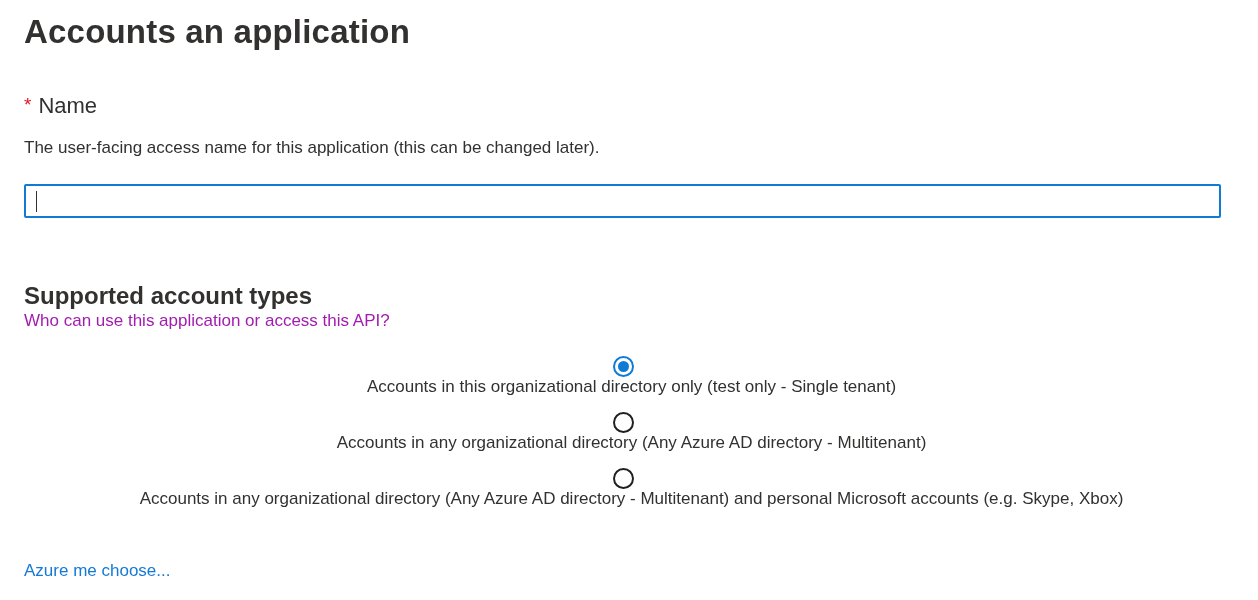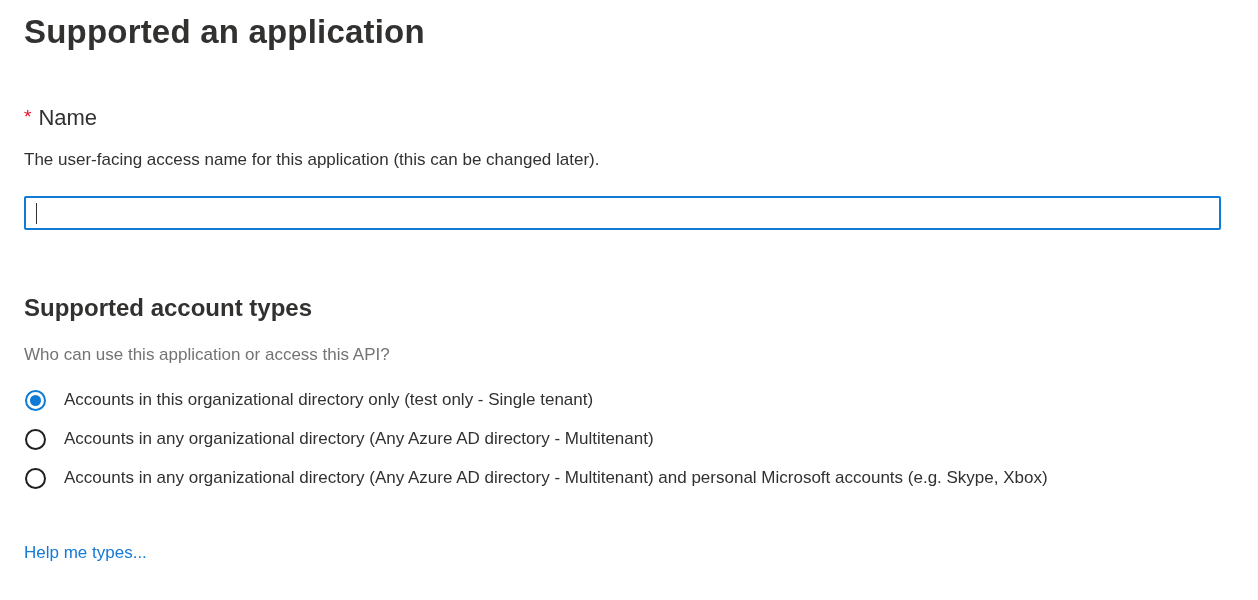--- a/index.html
+++ b/index.html
@@ -15,21 +15,21 @@
     padding: 12px 37px 0 24px;
   }
   .page-title {
     font-size: 33px;
     font-weight: 600;
     color: #323130;
     letter-spacing: 0.2px;
     line-height: 1.2;
   }
   .name-section {
-    margin-top: 53px;
+    margin-top: 41px;
   }
   .field-label-row {
     font-size: 22px;
     font-weight: 400;
     color: #323130;
     line-height: 1.2;
   }
   .required-marker {
     color: #e81123;
     font-size: 19px;
@@ -62,34 +62,34 @@
   .account-section {
     margin-top: 64px;
   }
   .section-heading {
     font-size: 24px;
     font-weight: 700;
     color: #323130;
     line-height: 1.2;
   }
   .section-question {
-    margin-top: 22px;
     font-size: 17px;
-    color: #737373;
+    color: #a21caf;
     line-height: 1.2;
   }
   .radio-group {
     margin-top: 24px;
   }
   .radio-row {
     display: flex;
-    align-items: flex-start;
+    align-items: center;
     min-height: 24px;
     margin-bottom: 15px;
     cursor: pointer;
+    flex-direction: column;
   }
   .radio-circle {
     width: 21px;
     height: 21px;
     border-radius: 50%;
     border: 2px solid #201f1e;
     background: #ffffff;
     flex-shrink: 0;
     margin-left: 1px;
     position: relative;
@@ -117,21 +117,21 @@
     color: #1479d7;
     text-decoration: none;
     cursor: pointer;
   }
 </style>
 </head>
 <body>
 
 <div class="page">
 
-  <h1 class="page-title">Supported an application</h1>
+  <h1 class="page-title">Accounts an application</h1>
 
   <div class="name-section">
     <div class="field-label-row">
       <span class="required-marker">*</span><span>Name</span>
     </div>
     <div class="field-description">The user-facing access name for this application (this can be changed later).</div>
     <div class="name-input" role="textbox" aria-label="Name">
       <span class="caret"></span>
     </div>
   </div>
@@ -148,16 +148,16 @@
       <div class="radio-row" role="radio" aria-checked="false">
         <span class="radio-circle"></span>
         <span class="radio-label">Accounts in any organizational directory (Any Azure AD directory - Multitenant)</span>
       </div>
       <div class="radio-row" role="radio" aria-checked="false">
         <span class="radio-circle"></span>
         <span class="radio-label">Accounts in any organizational directory (Any Azure AD directory - Multitenant) and personal Microsoft accounts (e.g. Skype, Xbox)</span>
       </div>
     </div>
 
-    <a class="help-link">Help me types...</a>
+    <a class="help-link">Azure me choose...</a>
   </div>
 
 </div>
 
 </body></html>

